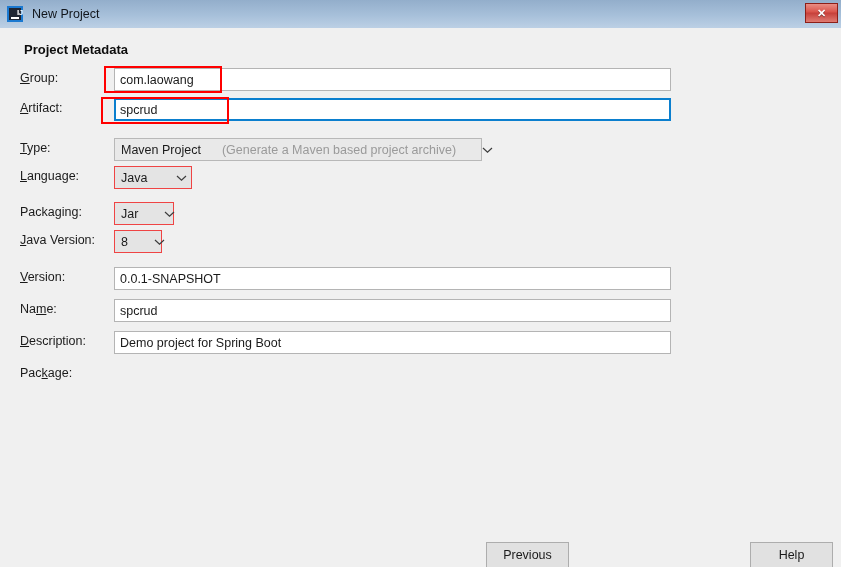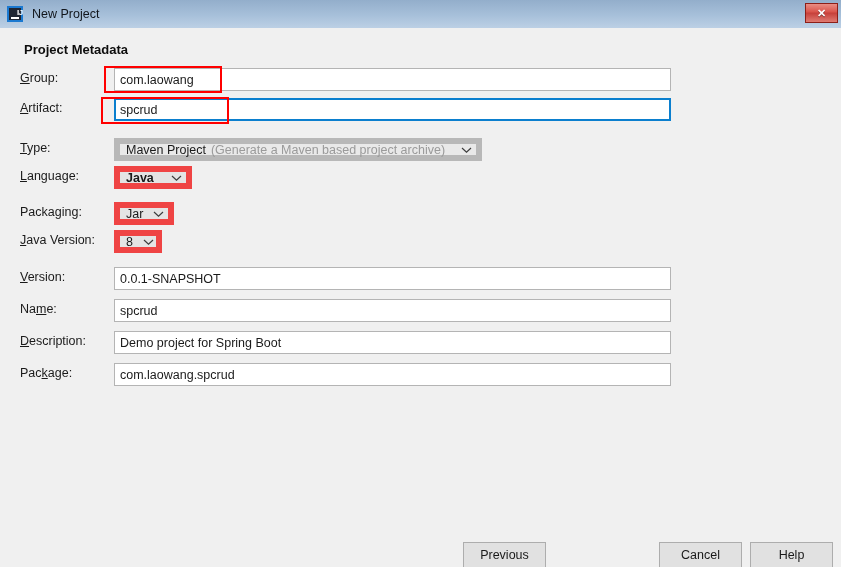--- a/index.html
+++ b/index.html
@@ -149,28 +149,29 @@
     padding-left: 4px;
   }
 
   .combo {
     position: absolute;
     left: 114px;
     top: 0;
     height: 23px;
     box-sizing: border-box;
     background: #e4e4e4;
-    border: 6px solid #ef4444;
+    border: 1px solid #ef4444;
     display: flex;
     align-items: center;
     padding: 0 4px 0 6px;
     font-size: 12.5px;
     color: #1a1a1a;
     cursor: pointer;
     white-space: nowrap;
+    gap: 16px;
   }
   .combo.disabled {
     background: #e9e9e9;
     border-color: #b8b8b8;
   }
   .combo .hint {
     color: #9a9a9a;
     margin-left: 5px;
   }
   .combo .chev {
@@ -254,21 +255,21 @@
           <span class="hint">(Generate a Maven based project archive)</span>
           <span class="chev">
             <svg width="11" height="8" viewBox="0 0 11 8">
               <path d="M1 2 L5.5 6.2 L10 2" stroke="#3c3c3c" stroke-width="1.2" fill="none"></path>
             </svg>
           </span>
         </div>
       </div>
       <div class="row" style="top: 138px; width: 841px;">
         <div class="lbl"><u>L</u>anguage:</div>
-        <div class="combo" style="width: 78px; font-weight: bold;">
+        <div class="combo" style="width: 78px;">
           <span>Java</span>
           <span class="chev">
             <svg width="11" height="8" viewBox="0 0 11 8">
               <path d="M1 2 L5.5 6.2 L10 2" stroke="#3c3c3c" stroke-width="1.2" fill="none"></path>
             </svg>
           </span>
         </div>
       </div>
       <div class="row" style="top: 174px; width: 841px;">
         <div class="lbl">Packa<u>g</u>ing:</div>
@@ -299,22 +300,20 @@
       <div class="row" style="top: 271px; width: 841px;">
         <div class="lbl">Na<u>m</u>e:</div>
         <input type="text" class="txt" value="spcrud" style="">
       </div>
       <div class="row" style="top: 303px; width: 841px;">
         <div class="lbl"><u>D</u>escription:</div>
         <input type="text" class="txt" value="Demo project for Spring Boot" style="">
       </div>
       <div class="row" style="top: 335px; width: 701px;">
         <div class="lbl">Pac<u>k</u>age:</div>
-        <input type="text" class="txt" value="com.laowang.spcrud" style="">
       </div>
     </div>
 
   <div class="buttonbar" id="button-bar">
-      <button class="btn" style="left: 463px;">Previous</button>
-      <button class="btn" style="left: 659px;">Cancel</button>
+      <button class="btn" style="left: 486px;">Previous</button>
       <button class="btn" style="left: 750px;">Help</button>
     </div>
 </div>
 
 </body></html>

